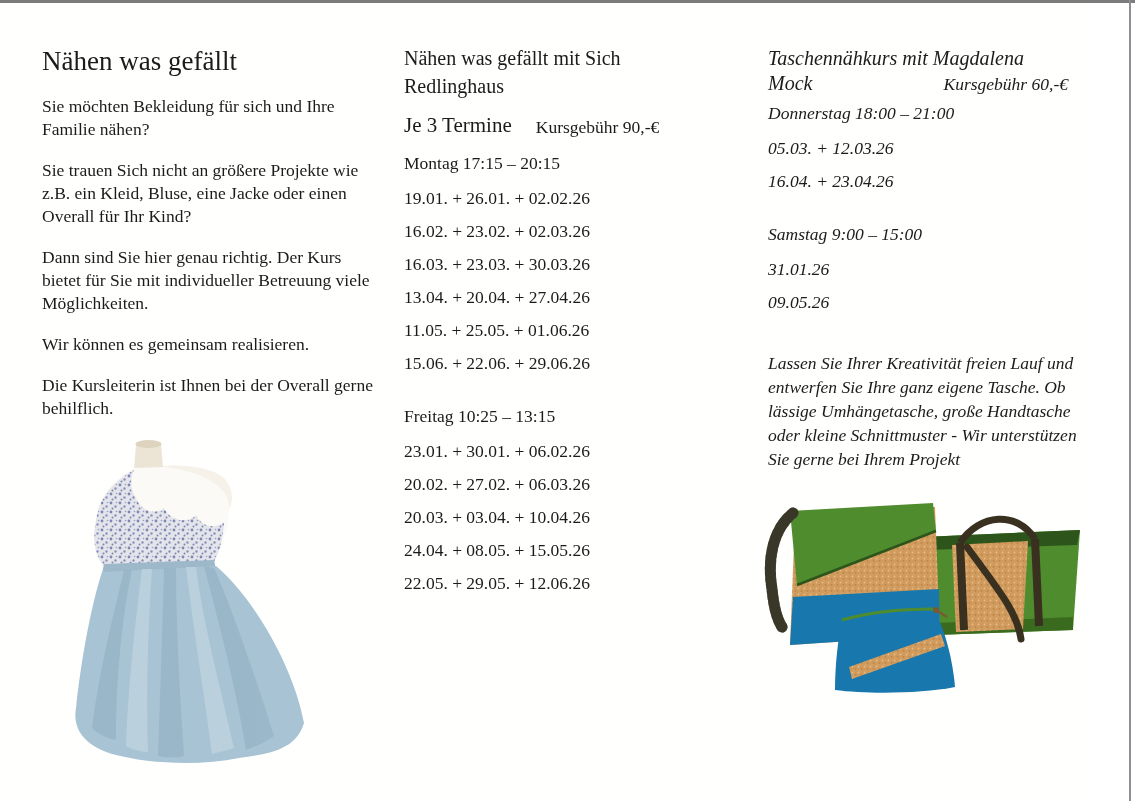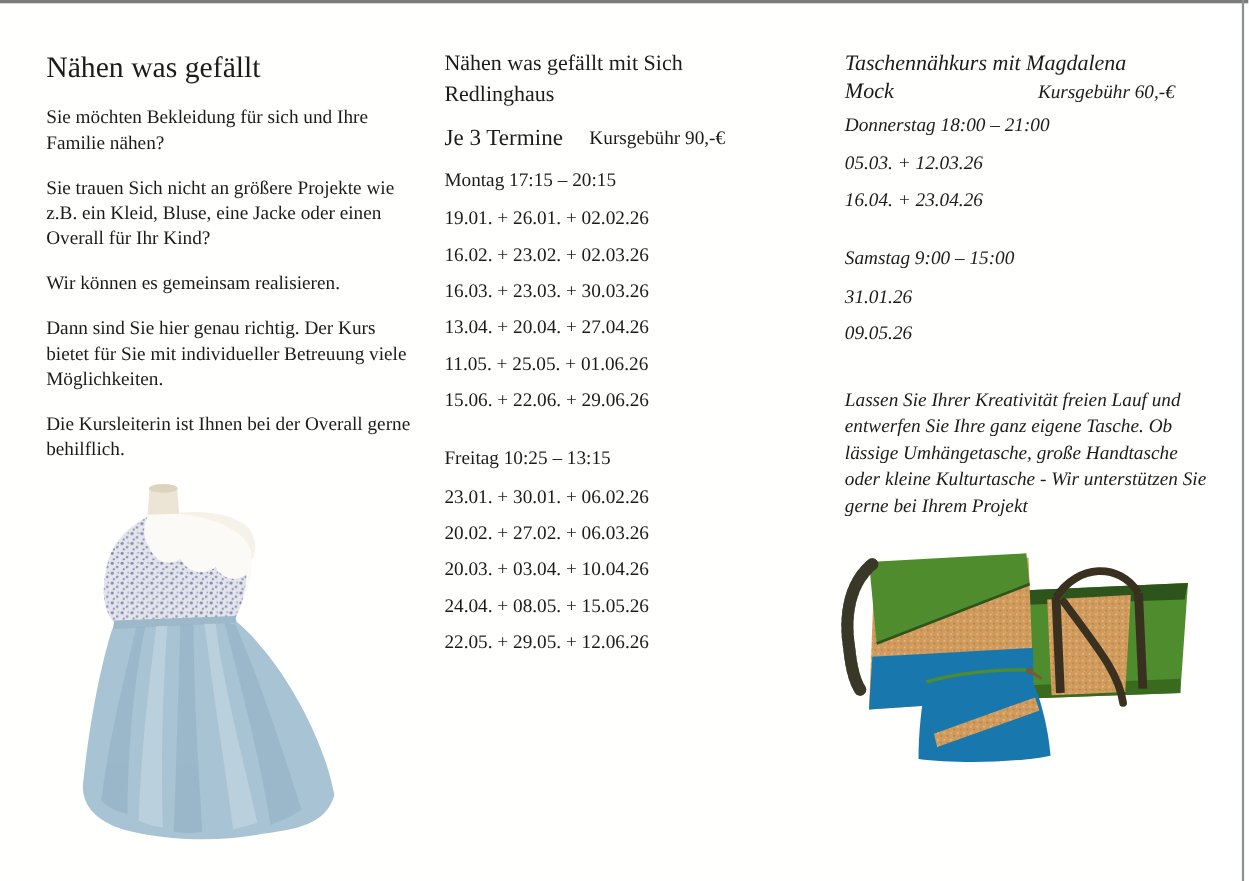--- a/index.html
+++ b/index.html
@@ -25,21 +25,21 @@
   }
   .col-left p {
     font-size: 17.5px; line-height: 23px;
     margin: 0 0 18px 0;
   }
 
   h2.course-title {
     font-size: 20px; font-weight: normal;
     line-height: 28px; margin: 0 0 13px 0;
   }
-  .fee-row { display: flex; align-items: center; margin: 0 0 13px 0; }
+  .fee-row { display: flex; align-items: flex-end; margin: 0 0 13px 0; }
   .sessions-label { font-size: 21px; }
   .fee-label { font-size: 17.5px; margin-left: 24px; }
 
   .title-row { display: flex; align-items: baseline; }
   .title-row .fee-label { margin-left: auto; padding-right: 34px; }
 
   .day-label { font-size: 17.5px; line-height: 24px; margin: 0 0 14px 0; }
   .date-line { font-size: 17.5px; line-height: 18px; margin: 0 0 15px 0; }
   .block-gap { margin-top: 32px; }
 
@@ -56,22 +56,22 @@
 <body>
 
 <div class="page">
   <div class="top-border"></div>
   <div class="right-border"></div>
 
   <div class="col col-left">
     <h1 class="main-title">Nähen was gefällt</h1>
     <p>Sie möchten Bekleidung für sich und Ihre Familie nähen?</p>
     <p>Sie trauen Sich nicht an größere Projekte wie z.B. ein Kleid, Bluse, eine Jacke oder einen Overall für Ihr Kind?</p>
+    <p>Dann sind Sie hier genau richtig. Der Kurs bietet für Sie mit individueller Betreuung viele Möglichkeiten.</p>
     <p>Wir können es gemeinsam realisieren.</p>
-    <p>Dann sind Sie hier genau richtig. Der Kurs bietet für Sie mit individueller Betreuung viele Möglichkeiten.</p>
     <p>Die Kursleiterin ist Ihnen bei der Overall gerne behilflich.</p>
 
     <div class="dress-figure">
       <svg width="250" height="330" viewBox="0 0 250 330">
         <defs>
           <pattern id="lace" width="9" height="9" patternUnits="userSpaceOnUse">
             <circle cx="2" cy="2" r="1.4" fill="#7e87b3"></circle>
             <circle cx="6.5" cy="5.5" r="1.2" fill="#8d95bd"></circle>
             <circle cx="3.5" cy="7.5" r="1.0" fill="#7e87b3"></circle>
             <circle cx="7.5" cy="1.5" r="0.8" fill="#9aa2c6"></circle>
@@ -138,21 +138,21 @@
     </div>
 
     <div class="day-label">Donnerstag 18:00 – 21:00</div>
     <div class="date-line">05.03. + 12.03.26</div>
     <div class="date-line">16.04. + 23.04.26</div>
 
     <div class="day-label block-gap">Samstag 9:00 – 15:00</div>
     <div class="date-line">31.01.26</div>
     <div class="date-line">09.05.26</div>
 
-    <p class="right-paragraph">Lassen Sie Ihrer Kreativität freien Lauf und entwerfen Sie Ihre ganz eigene Tasche. Ob lässige Umhängetasche, große Handtasche oder kleine Kulturtasche - Wir unterstützen Sie gerne bei Ihrem Projekt</p>
+    <p class="right-paragraph">Lassen Sie Ihrer Kreativität freien Lauf und entwerfen Sie Ihre ganz eigene Tasche. Ob lässige Umhängetasche, große Handtasche oder kleine Schnittmuster - Wir unterstützen Sie gerne bei Ihrem Projekt</p>
 
     <div class="bags-figure">
       <svg width="340" height="200" viewBox="0 0 340 200">
         <defs>
           <pattern id="burlap" width="6" height="6" patternUnits="userSpaceOnUse">
             <rect width="6" height="6" fill="#cf9a5c"></rect>
             <circle cx="1.5" cy="1.5" r="0.9" fill="#e8bd86"></circle>
             <circle cx="4.5" cy="4" r="0.8" fill="#b67f40"></circle>
             <circle cx="3" cy="5.5" r="0.5" fill="#e2b275"></circle>
           </pattern>

